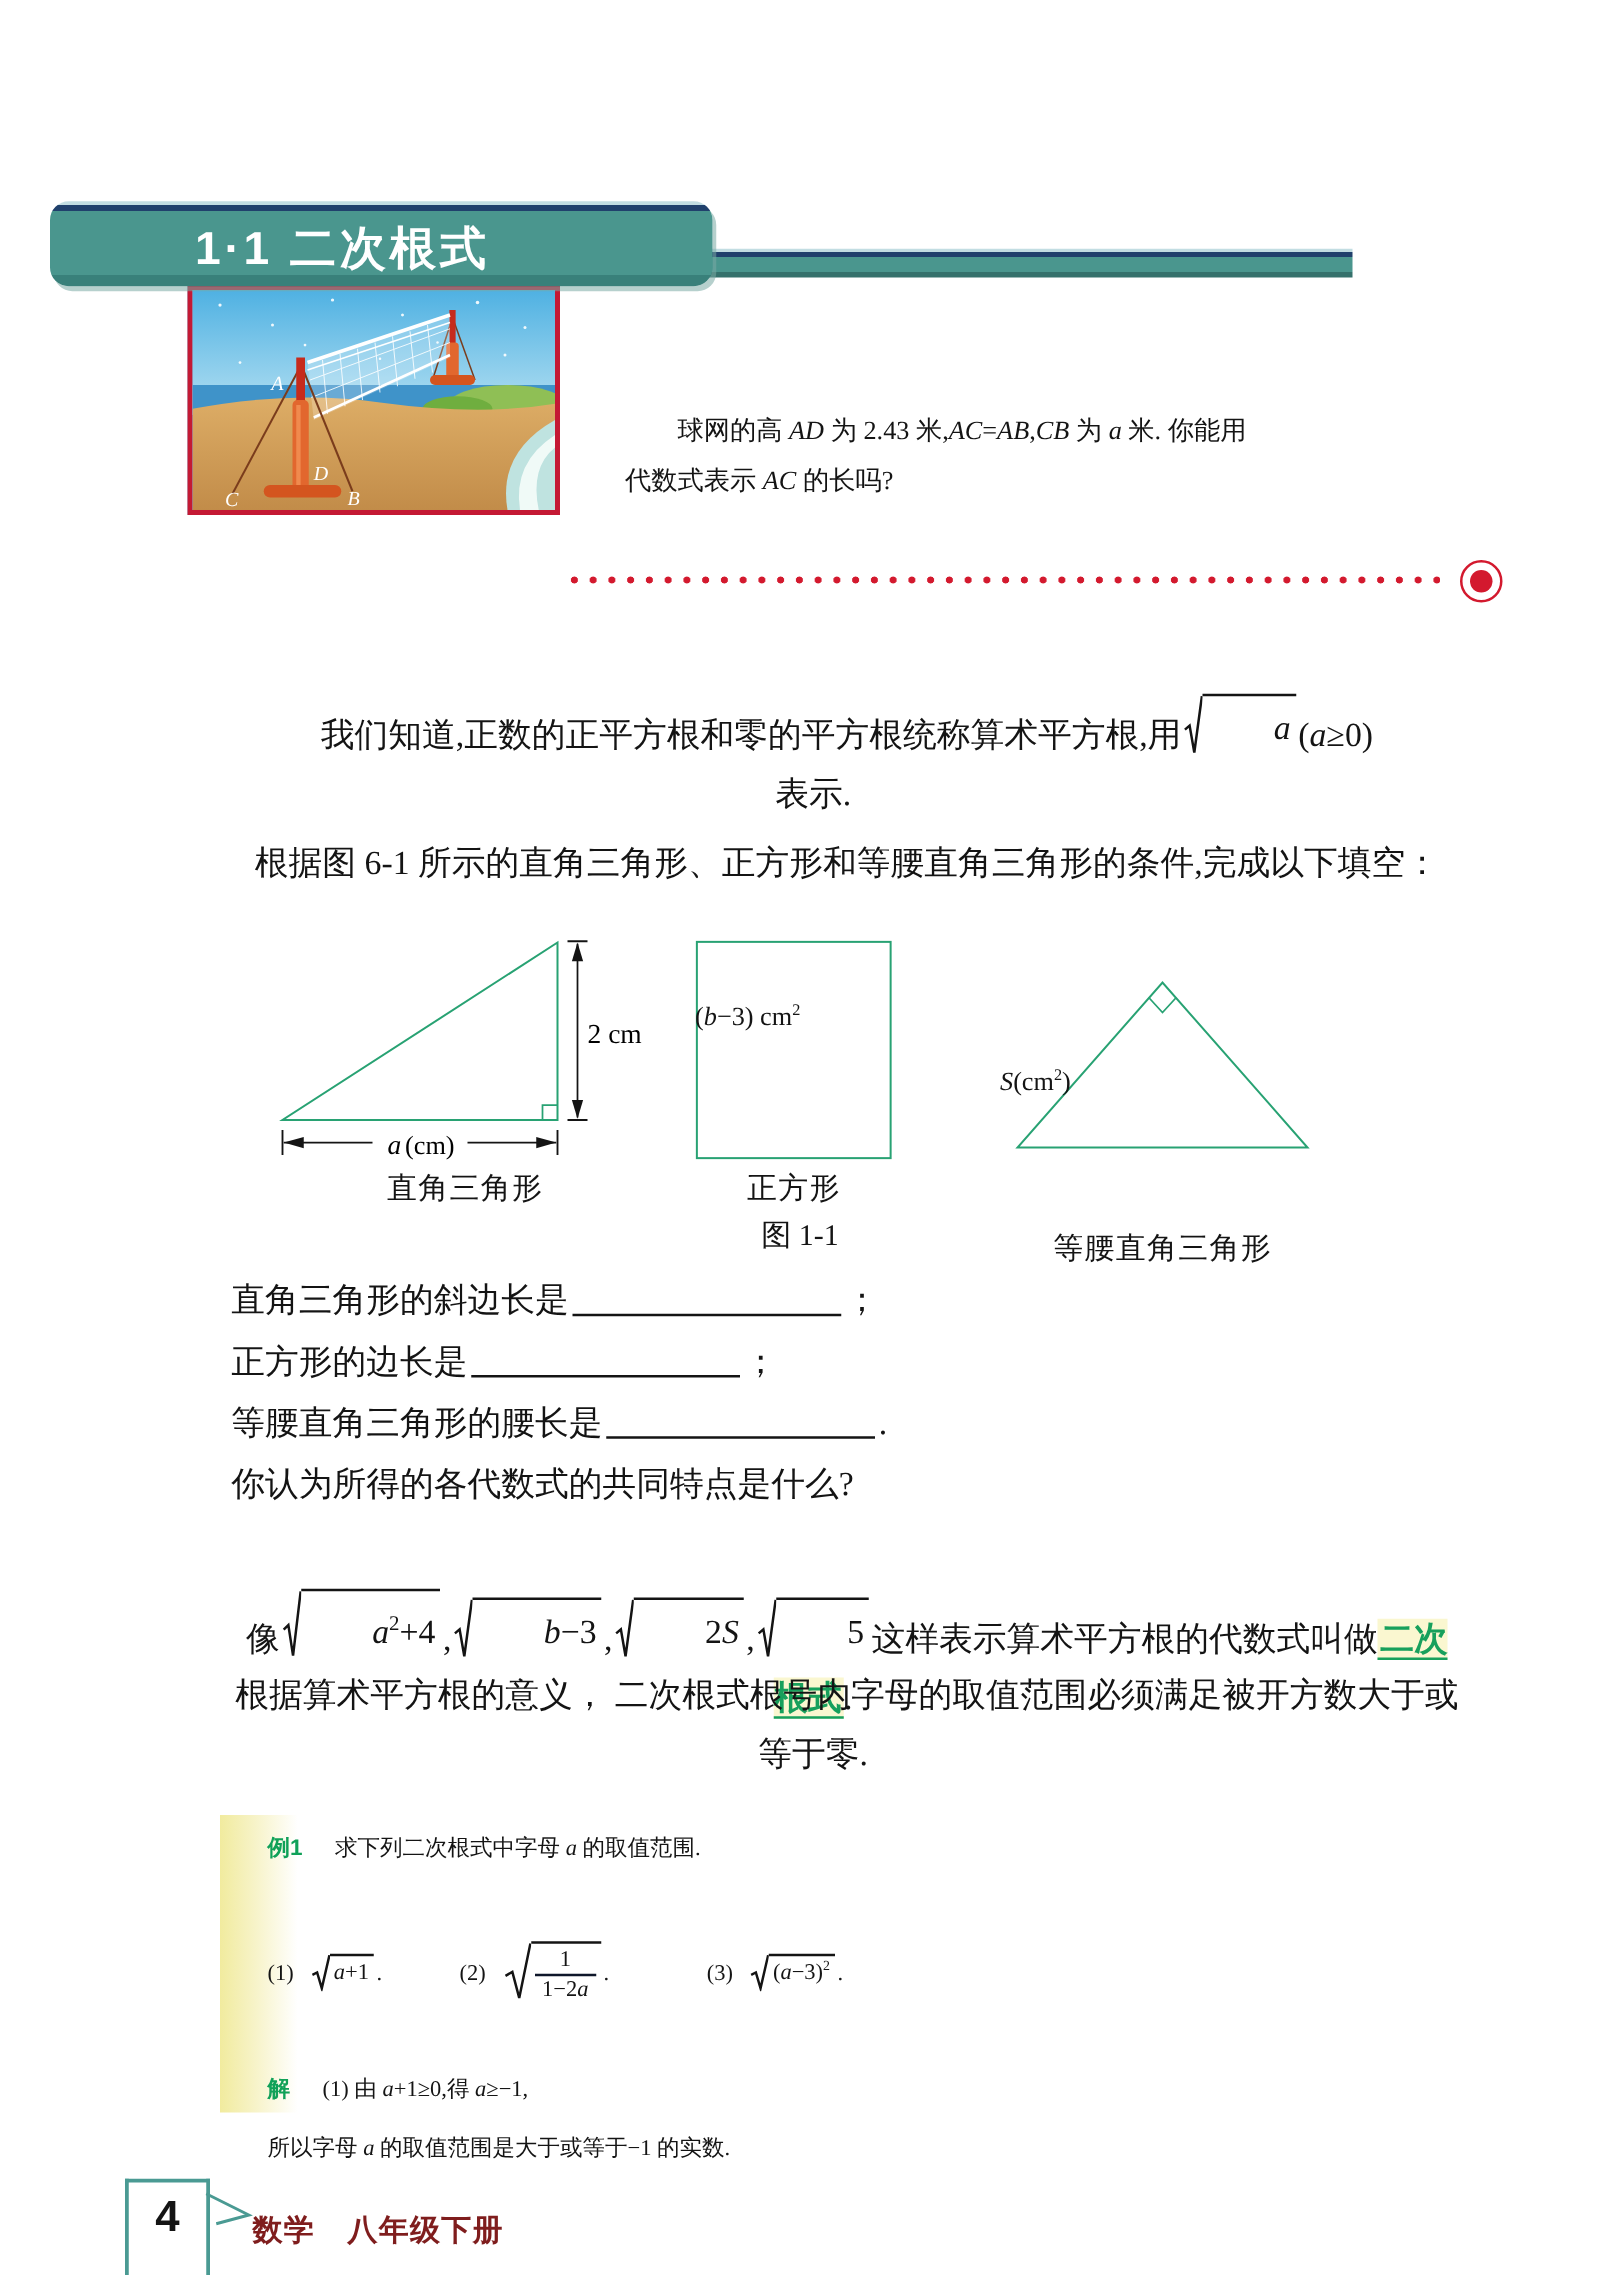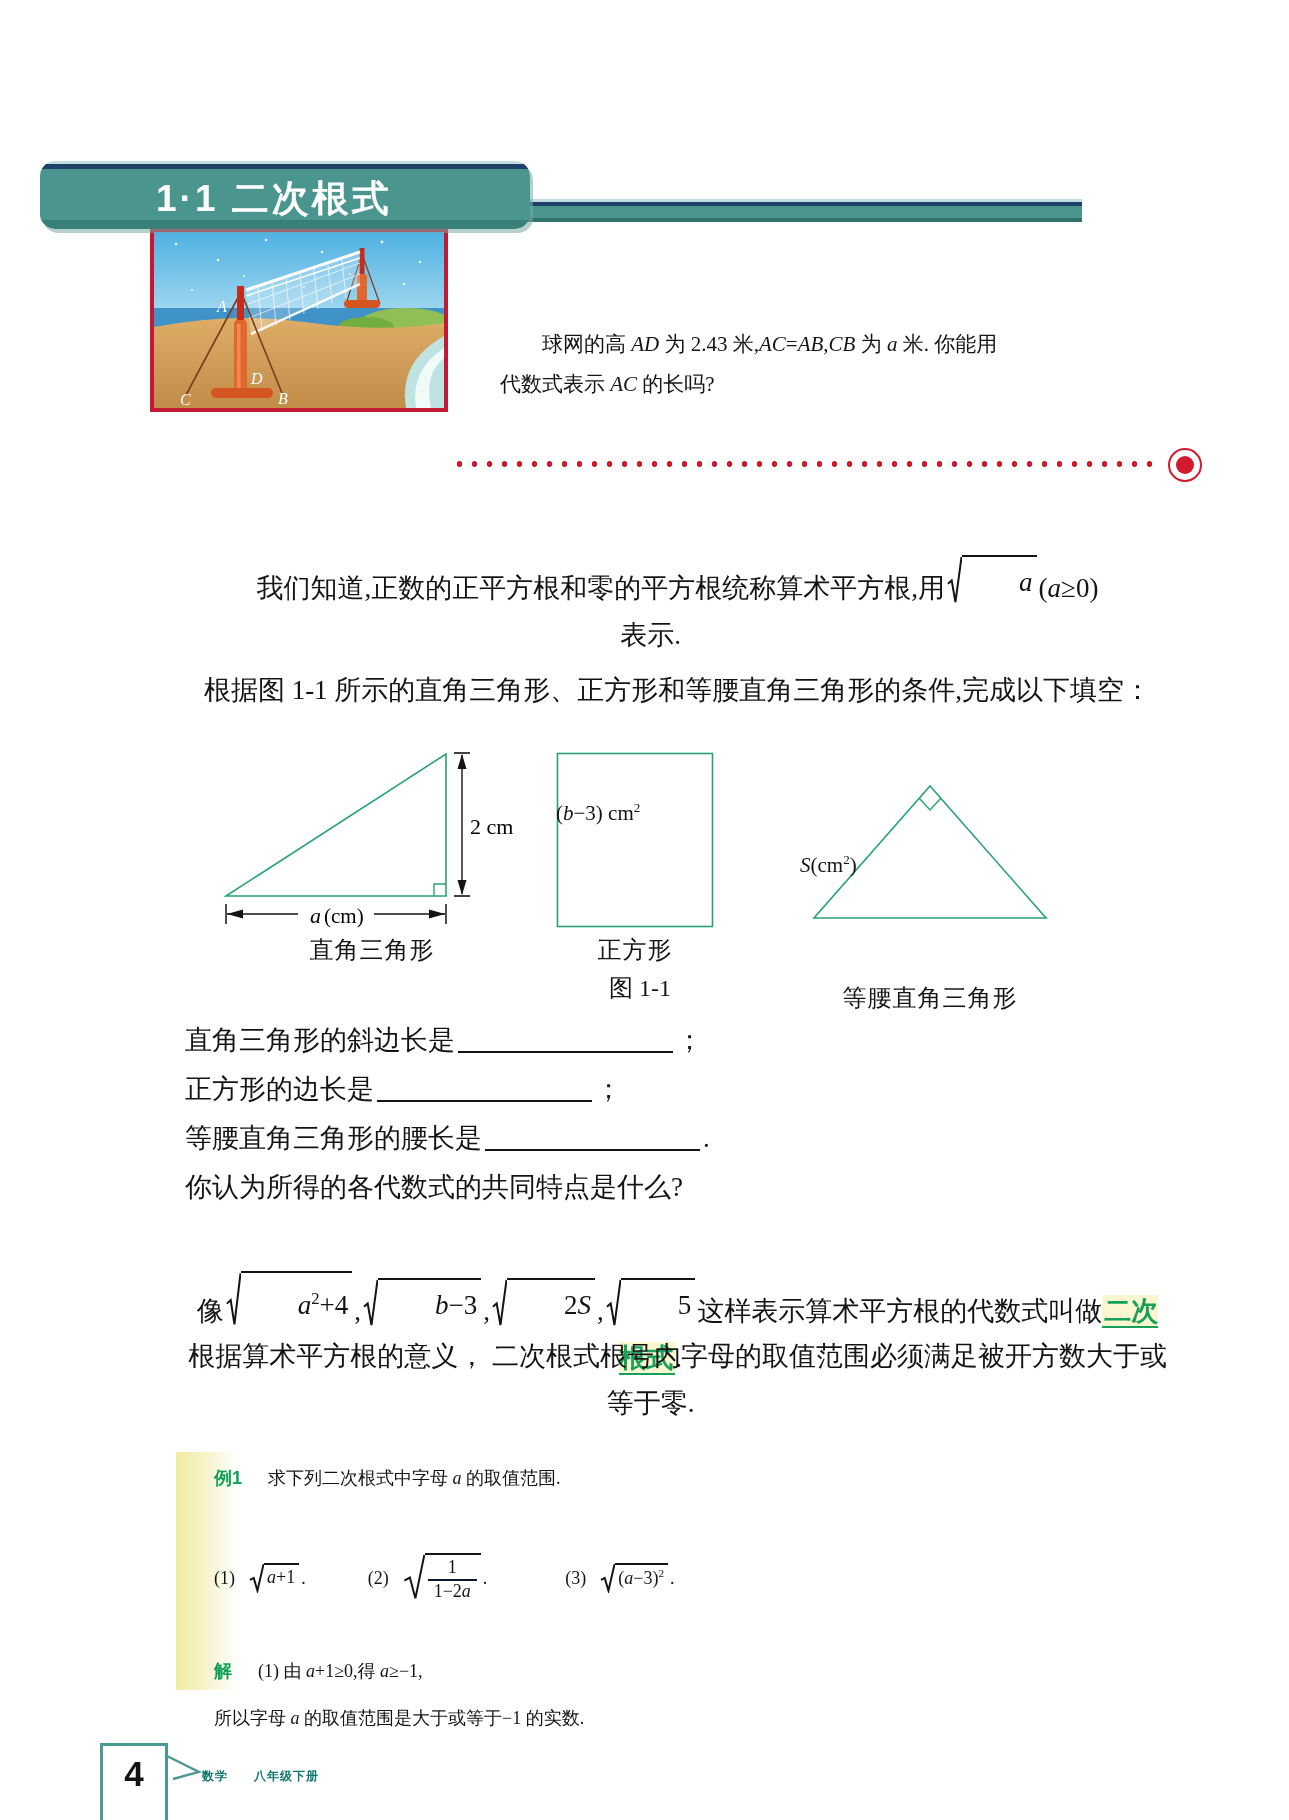--- a/index.html
+++ b/index.html
@@ -2,21 +2,21 @@
 <html><head>
 <meta charset="utf-8">
 <style>
   html,body{margin:0;padding:0;}
   body{width:1289px;height:1820px;position:relative;background:#ffffff;overflow:hidden;
        font-family:"Liberation Serif","DejaVu Serif",serif;color:#141414;}
   i{font-style:italic;}
   sup{font-size:0.62em;}
 
   
-  .banner{position:absolute;left:40px;top:161px;width:490px;height:68px;border-radius:15px;z-index:2;
+  .banner{position:absolute;left:40px;top:161px;width:530px;height:68px;border-radius:15px;z-index:2;
     background:linear-gradient(to bottom,#c2dde2 0,#c2dde2 3px,#20406c 3px,#20406c 8px,#4a968e 8px,#4a968e 59px,#39807a 59px);
     box-shadow:3px 4px 0 rgba(122,170,164,.55);}
   .banner-title{position:absolute;left:116px;top:13px;color:#fff;font-family:"Liberation Sans","DejaVu Sans",sans-serif;
     font-weight:bold;font-size:37px;letter-spacing:3px;white-space:nowrap;}
   .hbar{position:absolute;left:512px;top:199px;width:570px;height:23px;z-index:1;
     background:linear-gradient(to bottom,#c2dde2 0,#c2dde2 3px,#20406c 3px,#20406c 7px,#4a968e 7px,#4a968e 19px,#35716c 19px);}
 
   
   .photo{position:absolute;left:150px;top:228px;width:290px;height:176px;border:4px solid #c41934;background:#7dc4e8;}
   .photo svg{display:block;}
@@ -68,21 +68,21 @@
   .gap3{margin-left:78px;}
   .sol{margin-top:20px;line-height:47px;}
   .sol2{line-height:47px;}
 
   
   .pagebox{position:absolute;left:100px;top:1743px;width:62px;height:77px;border:3px solid #4a9a93;border-bottom:none;
     display:flex;justify-content:center;align-items:flex-start;padding-top:8px;
     font-family:"Liberation Sans","DejaVu Sans",sans-serif;font-size:35px;font-weight:600;}
   .footarrow{position:absolute;left:163px;top:1752px;}
   .foottext{position:absolute;left:202px;top:1768px;font-family:"Liberation Sans","DejaVu Sans",sans-serif;
-    font-size:12px;font-weight:bold;color:#0f766e;letter-spacing:1px;}
+    font-size:24px;font-weight:bold;color:#7f1d1d;letter-spacing:1px;}
   .foottext .sp{display:inline-block;width:26px;}
 </style>
 </head>
 <body>
 
 <div class="hbar"></div>
 <div class="banner">
   <div class="banner-title">1·1 二次根式</div>
 </div>
 
@@ -167,21 +167,21 @@
 
 <p class="para ind2" style="top:528px;"><span>我们知道,正数的正平方根和零的平方根统称算术平方根,用</span><span class="sqrt">
       <span class="sign">
         <svg viewBox="0 0 16 32" preserveAspectRatio="none">
           <path d="M1 18 L5 16 L9 29.5 L15.5 1.2" fill="none" stroke="#141414" stroke-width="2" vector-effect="non-scaling-stroke"></path>
         </svg>
       </span>
       <span class="rad"><i>a</i></span>
     </span><span>(</span><i>a</i><span>≥0)</span><br><span>表示.</span></p>
 
-<p class="para ind2" style="top:640px;">根据图 1-1 所示的直角三角形、正方形和等腰直角三角形的条件,完成以下填空：</p>
+<p class="para ind2" style="top:640px;">根据图 6-1 所示的直角三角形、正方形和等腰直角三角形的条件,完成以下填空：</p>
 
 <svg class="fig-svg" style="left:212px;top:744px;" width="320" height="192" viewBox="0 0 320 192">
   <polygon points="14,152 234,152 234,10" fill="none" stroke="#28a273" stroke-width="1.6"></polygon>
   <polyline points="222,152 222,140 234,140" fill="none" stroke="#28a273" stroke-width="1.4"></polyline>
   <line x1="242" y1="9" x2="258" y2="9" stroke="#141414" stroke-width="1.6"></line>
   <line x1="250" y1="11" x2="250" y2="150" stroke="#141414" stroke-width="1.4"></line>
   <polygon points="250,10 245.5,25 254.5,25" fill="#141414"></polygon>
   <polygon points="250,151 245.5,136 254.5,136" fill="#141414"></polygon>
   <line x1="242" y1="152" x2="258" y2="152" stroke="#141414" stroke-width="1.6"></line>
   <text x="258" y="90" font-size="22">2 cm</text>

